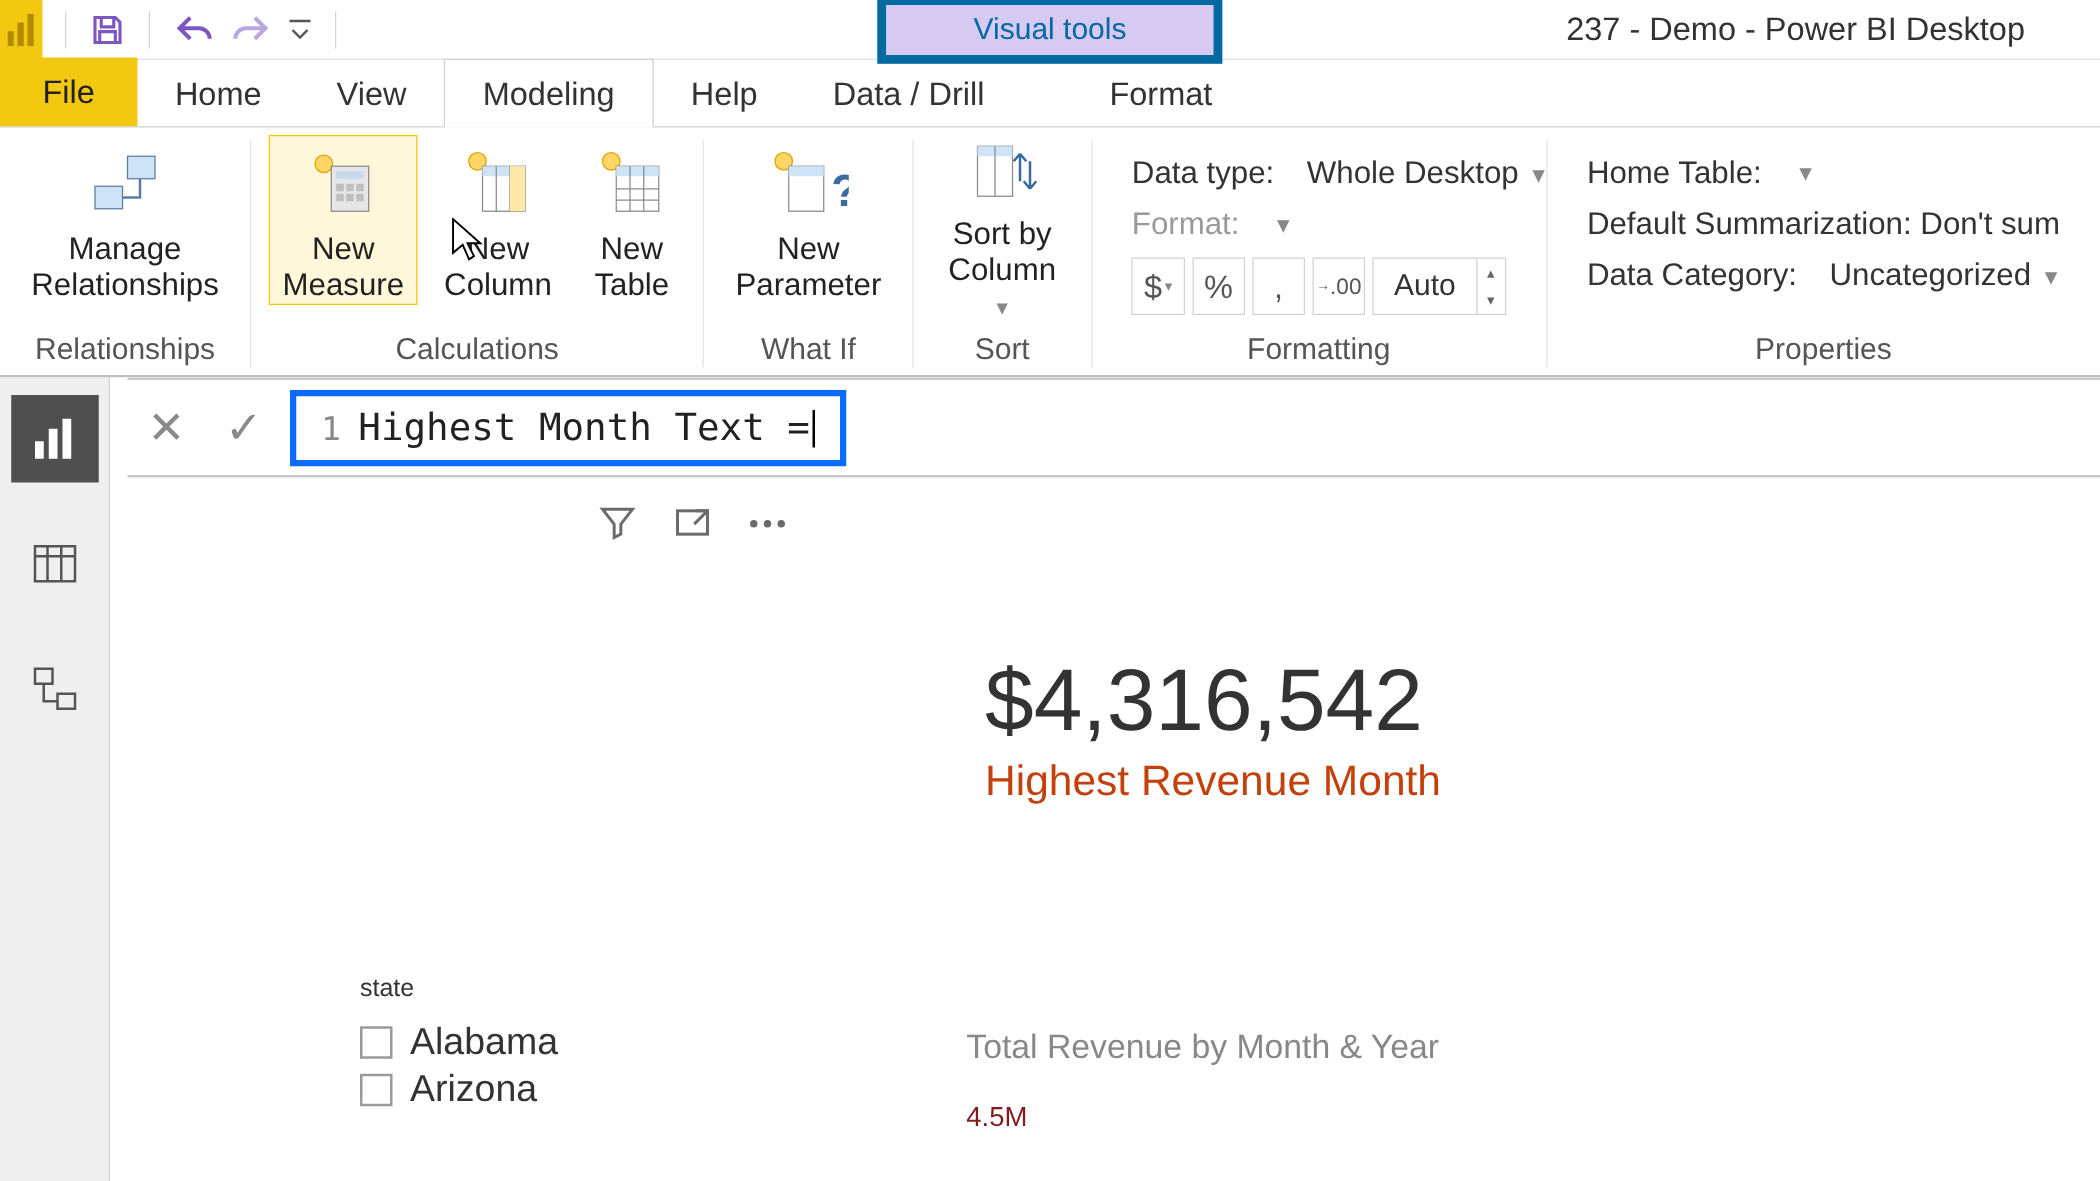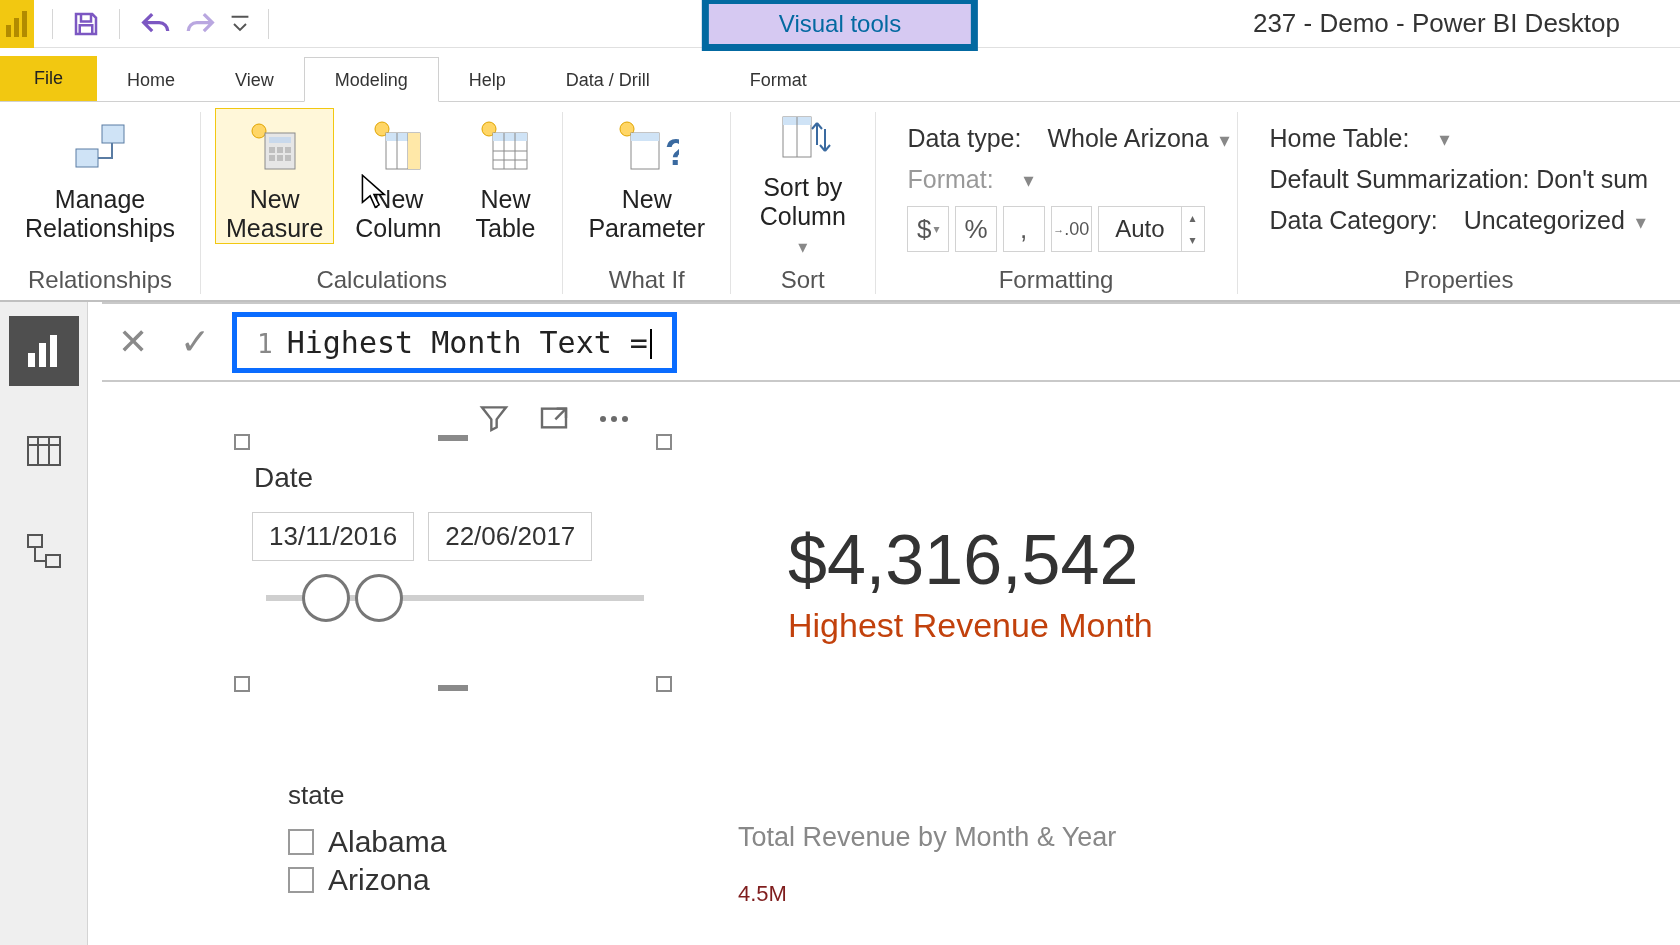--- a/index.html
+++ b/index.html
@@ -10,21 +10,21 @@
 .app-icon { width: 34px; height: 48px; background: #f2c811; display: flex; align-items: center; justify-content: center; }
 .qat { display: flex; align-items: center; gap: 12px; padding: 0 12px; }
 .qat-sep { width: 1px; height: 30px; background: #d6d6d6; margin: 0 6px; }
 .qat svg { display:block; }
 .title-center { position:absolute; left:50%; transform:translateX(-50%); display:flex; align-items:center; height:48px; }
 .visualtools { background:#d6c9f2; color:#0369a1; font-size:24px; padding:6px 70px; border:7px solid #0369a1; }
 .doc-title { color:#333; font-size:26px; margin-left:40px; position:absolute; right:60px; top:8px; white-space:nowrap; }
 
 
 .menu { height:54px; display:flex; align-items:flex-end; border-bottom:1px solid #d0d0d0; padding-left:0; }
-.menu .tab { padding:12px 30px 10px; font-size:18px; color:#333; cursor:pointer;text-align:right; }
+.menu .tab { padding:12px 30px 10px; font-size:26px; color:#333; cursor:pointer;text-align:right; }
 .menu .file { background:#f2c811; color:#222; padding:12px 34px; }
 .menu .active { border:1px solid #d0d0d0; border-bottom:1px solid #fff; background:#fff; margin-bottom:-1px;margin-top:44px; }
 
 
 .ribbon { height:200px; display:flex; align-items:stretch; border-bottom:2px solid #c0c0c0; }
 .rgroup { display:flex; flex-direction:column; align-items:center; justify-content:flex-end; padding:6px 14px 0; }
 .rgroup-inner { display:flex; align-items:flex-start; gap:10px; flex:1; }
 .rgroup-label { color:#555; font-size:24px; padding:6px 0 6px; }
 .vline { width:1px; background:#e3e3e3; margin:10px 0 6px; }
 
@@ -76,26 +76,26 @@
 .slider-track { position:relative; margin:34px 14px 0 18px; height:6px; background:#cfcfcf; }
 .slider-thumb { position:absolute; top:50%; width:48px; height:48px; border:3px solid #777; border-radius:50%; background:#fff; transform:translate(-50%,-50%); }
 
 
 .kpi { position:absolute; left:700px; top:218px; }
 .kpi-val { font-size:70px; color:#333; font-weight:400; }
 .kpi-lbl { font-size:34px; color:#c2410c; margin-top:6px; }
 
 
 .state-list { position:absolute; left:200px; top:478px; }
-.state-title { font-size:26px; color:#333; margin-bottom:14px; }
+.state-title { font-size:20px; color:#333; margin-bottom:14px; }
 .state-item { display:flex; align-items:center; gap:14px; font-size:30px; color:#333; margin:4px 0; cursor:pointer; }
 .state-item .cb { width:26px; height:26px; border:2px solid #9a9a9a; background:#fff; }
 
 
-.chart { position:absolute; left:650px; top:520px; }
+.chart { position:absolute; left:685px; top:520px; }
 .chart-title { font-size:27px; color:#888; }
 .chart-yt { font-size:22px; color:#7f1d1d; margin-top:28px; }
 
 
 .cursor-arrow { position:absolute; pointer-events:none; }
 </style>
 </head>
 <body>
 
 <div class="titlebar">
@@ -256,21 +256,21 @@
       </div>
     </div>
     <div class="rgroup-label">Sort</div>
   </div>
   <div class="vline"></div>
 
   <div class="rgroup" style="min-width:360px">
     <div class="props-col" style="width:100%">
       <div class="props-row">
         <span>Data type:</span>
-        <span><span>Whole Arizona</span> <span class="dd">▾</span></span>
+        <span><span>Whole Desktop</span> <span class="dd">▾</span></span>
       </div>
       <div class="props-row">
         <span class="nofmt">Format:</span>
         <span class="dd">▾</span>
       </div>
       <div class="props-row" style="gap:6px">
         <div class="fmt-btn">
             <span>$</span>
             <span style="font-size:12px;color:#888;margin-left:2px">▾</span>
           </div>
@@ -358,39 +358,20 @@
             <path d="M14 5l7 0 0 7" fill="none" stroke="currentColor" stroke-width="1.8"></path>
             <path d="M21 5l-8 8" stroke="currentColor" stroke-width="1.8"></path>
           </svg></span>
       <span><svg width="32" height="12" viewBox="0 0 32 12">
             <circle cx="5" cy="6" r="3" fill="#6b6b6b"></circle>
             <circle cx="16" cy="6" r="3" fill="#6b6b6b"></circle>
             <circle cx="27" cy="6" r="3" fill="#6b6b6b"></circle>
           </svg></span>
     </div>
 
-    <div class="date-visual">
-      <div class="vsel-corner tl"></div>
-      <div class="vsel-corner tr"></div>
-      <div class="vsel-corner bl"></div>
-      <div class="vsel-corner br"></div>
-      <div class="vsel-mid mt"></div>
-      <div class="vsel-mid mb"></div>
-      <div class="inner">
-        <div class="date-title">Date</div>
-        <div class="date-boxes">
-          <div class="date-box">13/11/2016</div>
-          <div class="date-box">22/06/2017</div>
-        </div>
-        <div class="slider-track">
-          <div class="slider-thumb" style="left:16%"></div>
-          <div class="slider-thumb" style="left:30%"></div>
-        </div>
-      </div>
-    </div>
 
     <div class="kpi">
       <div class="kpi-val">$4,316,542</div>
       <div class="kpi-lbl">Highest Revenue Month</div>
     </div>
 
     <div class="state-list">
       <div class="state-title">state</div>
       <div class="state-item">
         <div class="cb"></div>

